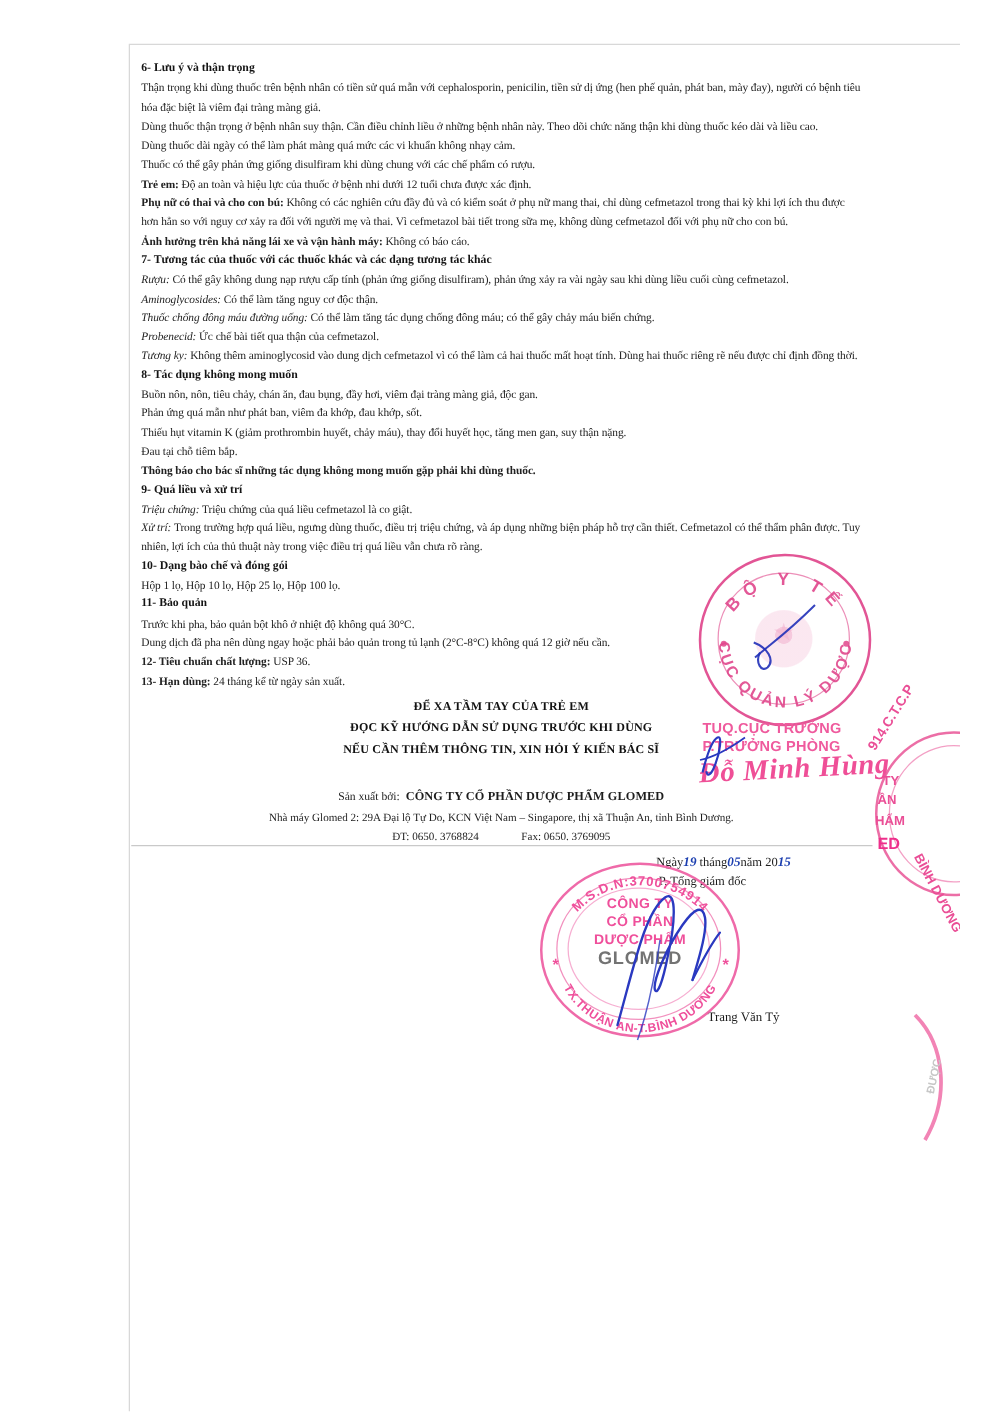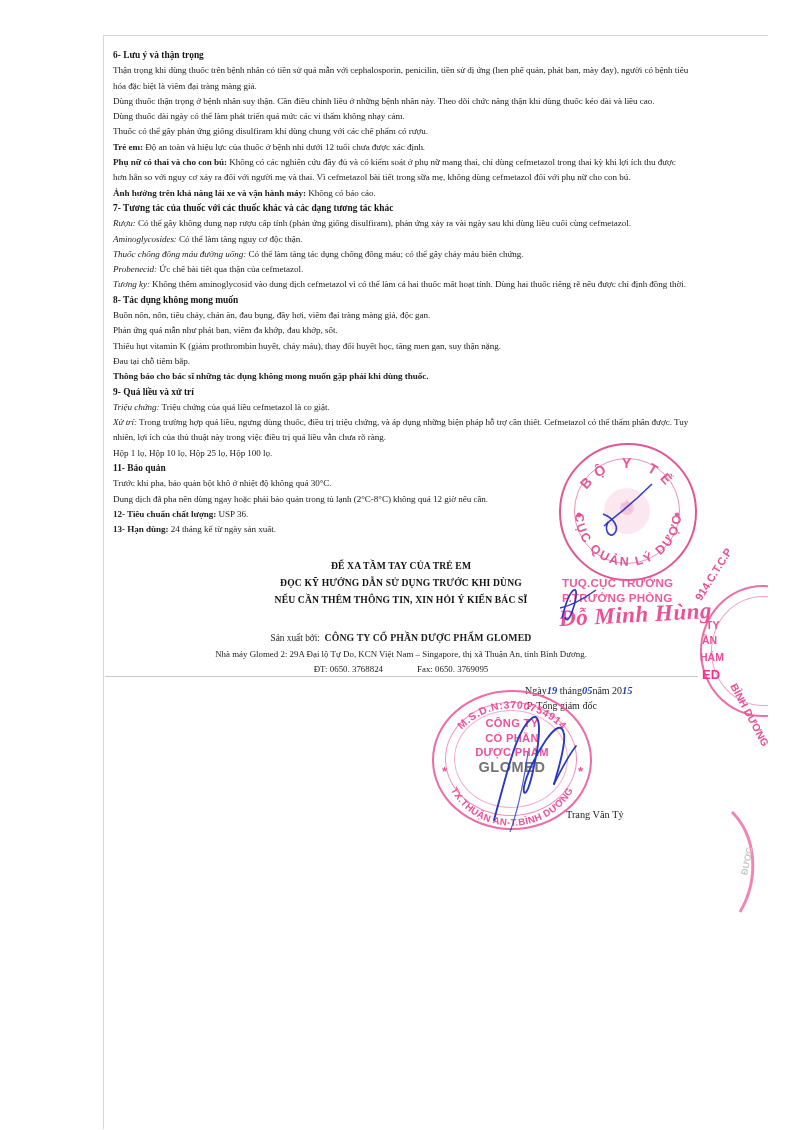--- a/index.html
+++ b/index.html
@@ -325,21 +325,21 @@
 <body>
 
 <div id="page">
   <div id="sheet"></div>
 
   <div id="body-text">
 
     <div class="hd">6- Lưu ý và thận trọng</div>
     <div class="ln"><span>Thận trọng khi dùng thuốc trên bệnh nhân có tiền sử quá mẫn với cephalosporin, penicilin, tiền sử dị ứng (hen phế quản, phát ban, mày đay), người có bệnh tiêu hóa đặc biệt là viêm đại tràng màng giả.</span></div>
     <div class="ln"><span>Dùng thuốc thận trọng ở bệnh nhân suy thận. Cần điều chỉnh liều ở những bệnh nhân này. Theo dõi chức năng thận khi dùng thuốc kéo dài và liều cao.</span></div>
-    <div class="ln"><span>Dùng thuốc dài ngày có thể làm phát triển quá mức các vi thẩm không nhạy cảm.</span></div>
+    <div class="ln"><span>Dùng thuốc dài ngày có thể làm phát màng quá mức các vi khuẩn không nhạy cảm.</span></div>
     <div class="ln"><span>Thuốc có thể gây phản ứng giống disulfiram khi dùng chung với các chế phẩm có rượu.</span></div>
     <div class="ln"><span class="lead-b">Trẻ em:</span><span> Độ an toàn và hiệu lực của thuốc ở bệnh nhi dưới 12 tuổi chưa được xác định.</span></div>
     <div class="ln"><span class="lead-b">Phụ nữ có thai và cho con bú:</span><span> Không có các nghiên cứu đầy đủ và có kiểm soát ở phụ nữ mang thai, chỉ dùng cefmetazol trong thai kỳ khi lợi ích thu được hơn hẳn so với nguy cơ xảy ra đối với người mẹ và thai. Vì cefmetazol bài tiết trong sữa mẹ, không dùng cefmetazol đối với phụ nữ cho con bú.</span></div>
     <div class="ln"><span class="lead-b">Ảnh hưởng trên khả năng lái xe và vận hành máy:</span><span> Không có báo cáo.</span></div>
 
     <div class="hd">7- Tương tác của thuốc với các thuốc khác và các dạng tương tác khác</div>
     <div class="ln"><span class="lead-i">Rượu:</span><span> Có thể gây không dung nạp rượu cấp tính (phản ứng giống disulfiram), phản ứng xảy ra vài ngày sau khi dùng liều cuối cùng cefmetazol.</span></div>
     <div class="ln"><span class="lead-i">Aminoglycosides:</span><span> Có thể làm tăng nguy cơ độc thận.</span></div>
     <div class="ln"><span class="lead-i">Thuốc chống đông máu đường uống:</span><span> Có thể làm tăng tác dụng chống đông máu; có thể gây chảy máu biến chứng.</span></div>
     <div class="ln"><span class="lead-i">Probenecid:</span><span> Ức chế bài tiết qua thận của cefmetazol.</span></div>
@@ -349,20 +349,21 @@
     <div class="ln"><span>Buồn nôn, nôn, tiêu chảy, chán ăn, đau bụng, đầy hơi, viêm đại tràng màng giả, độc gan.</span></div>
     <div class="ln"><span>Phản ứng quá mẫn như phát ban, viêm đa khớp, đau khớp, sốt.</span></div>
     <div class="ln"><span>Thiếu hụt vitamin K (giảm prothrombin huyết, chảy máu), thay đổi huyết học, tăng men gan, suy thận nặng.</span></div>
     <div class="ln"><span>Đau tại chỗ tiêm bắp.</span></div>
     <div class="ln"><span class="lead-b">Thông báo cho bác sĩ những tác dụng không mong muốn gặp phải khi dùng thuốc.</span></div>
 
     <div class="hd">9- Quá liều và xử trí</div>
     <div class="ln"><span class="lead-i">Triệu chứng:</span><span> Triệu chứng của quá liều cefmetazol là co giật.</span></div>
     <div class="ln"><span class="lead-i">Xử trí:</span><span> Trong trường hợp quá liều, ngưng dùng thuốc, điều trị triệu chứng, và áp dụng những biện pháp hỗ trợ cần thiết. Cefmetazol có thể thẩm phân được. Tuy nhiên, lợi ích của thủ thuật này trong việc điều trị quá liều vẫn chưa rõ ràng.</span></div>
 
+    <div class="hd">10- Dạng bào chế và đóng gói</div>
     <div class="ln"><span>Hộp 1 lọ, Hộp 10 lọ, Hộp 25 lọ, Hộp 100 lọ.</span></div>
 
     <div class="hd">11- Bảo quản</div>
     <div class="ln"><span>Trước khi pha, bảo quản bột khô ở nhiệt độ không quá 30°C.</span></div>
     <div class="ln"><span>Dung dịch đã pha nên dùng ngay hoặc phải bảo quản trong tủ lạnh (2°C-8°C) không quá 12 giờ nếu cần.</span></div>
 
     <div class="ln"><span class="lead-b">12- Tiêu chuẩn chất lượng:</span><span> USP 36.</span></div>
 
     <div class="ln"><span class="lead-b">13- Hạn dùng:</span><span> 24 tháng kể từ ngày sản xuất.</span></div>
   </div>

